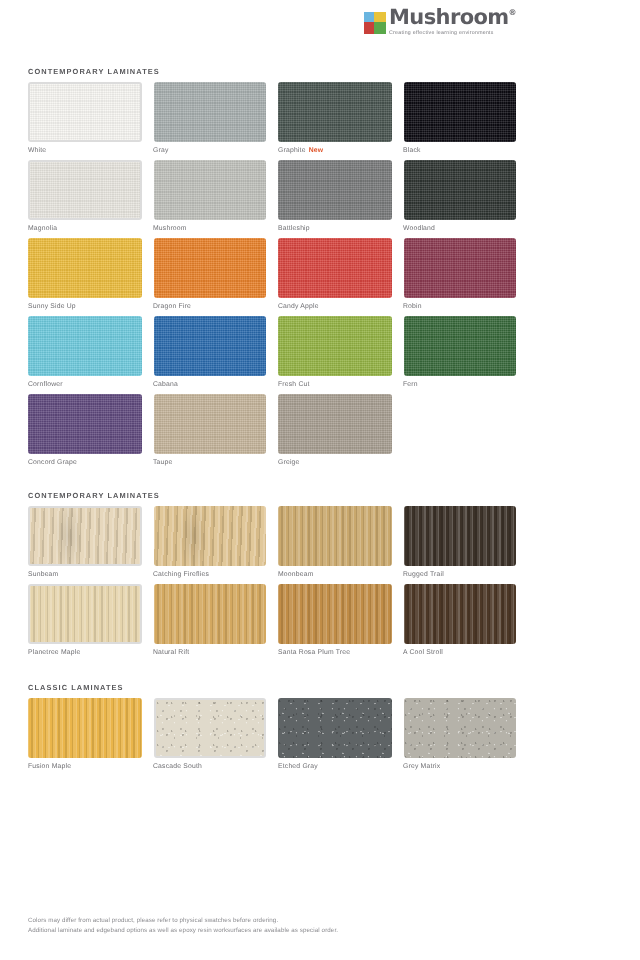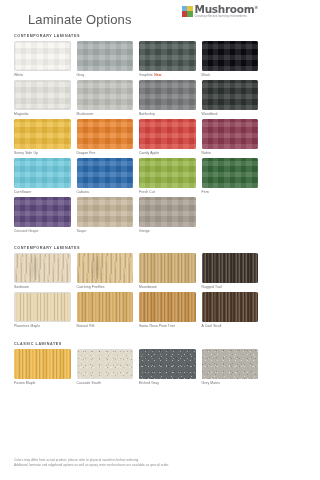--- a/index.html
+++ b/index.html
@@ -131,21 +131,20 @@
         <i style="background: rgb(106, 181, 224);"></i>
           <i style="background: rgb(232, 195, 58);"></i>
           <i style="background: rgb(200, 64, 58);"></i>
           <i style="background: rgb(90, 168, 75);"></i>
       </span>
       <span class="logo-text-wrap">
         <span class="logo-word"><span>Mushroom</span><sup>®</sup></span>
         <span class="logo-tag">Creating effective learning environments</span>
       </span>
     </div>
-    <div class="page-title">Laminate Options</div>
   </div>
 
   <div class="section-head">CONTEMPORARY LAMINATES</div>
   <div class="grid" id="grid-solids">
       <div class="swatch-cell">
         <div class="chip bordered" style="background: rgb(247, 246, 242);">
           <span class="weave"></span>
         </div>
         <div class="chip-label"><span>White</span></div>
       </div>

